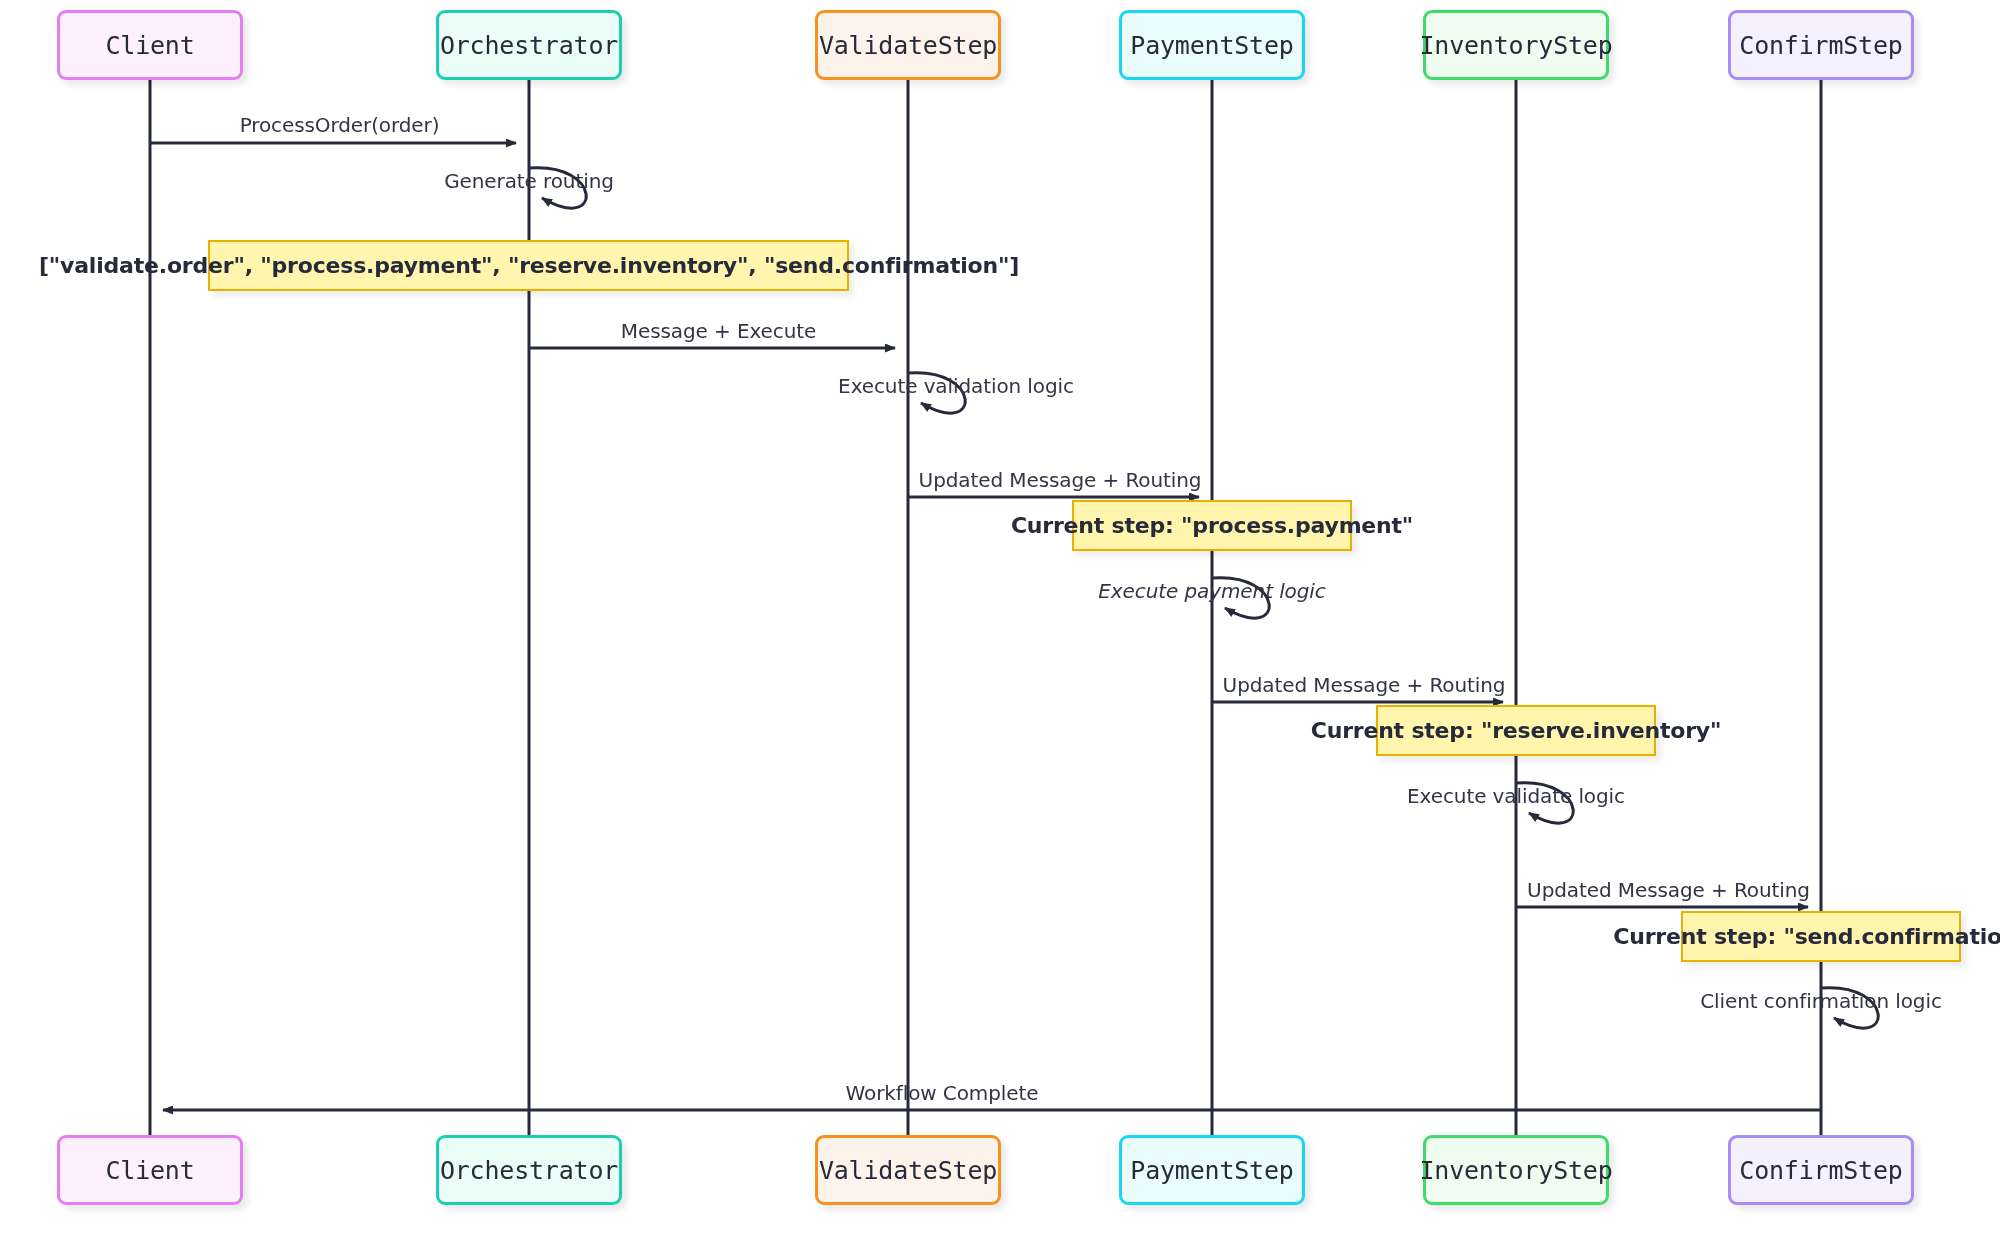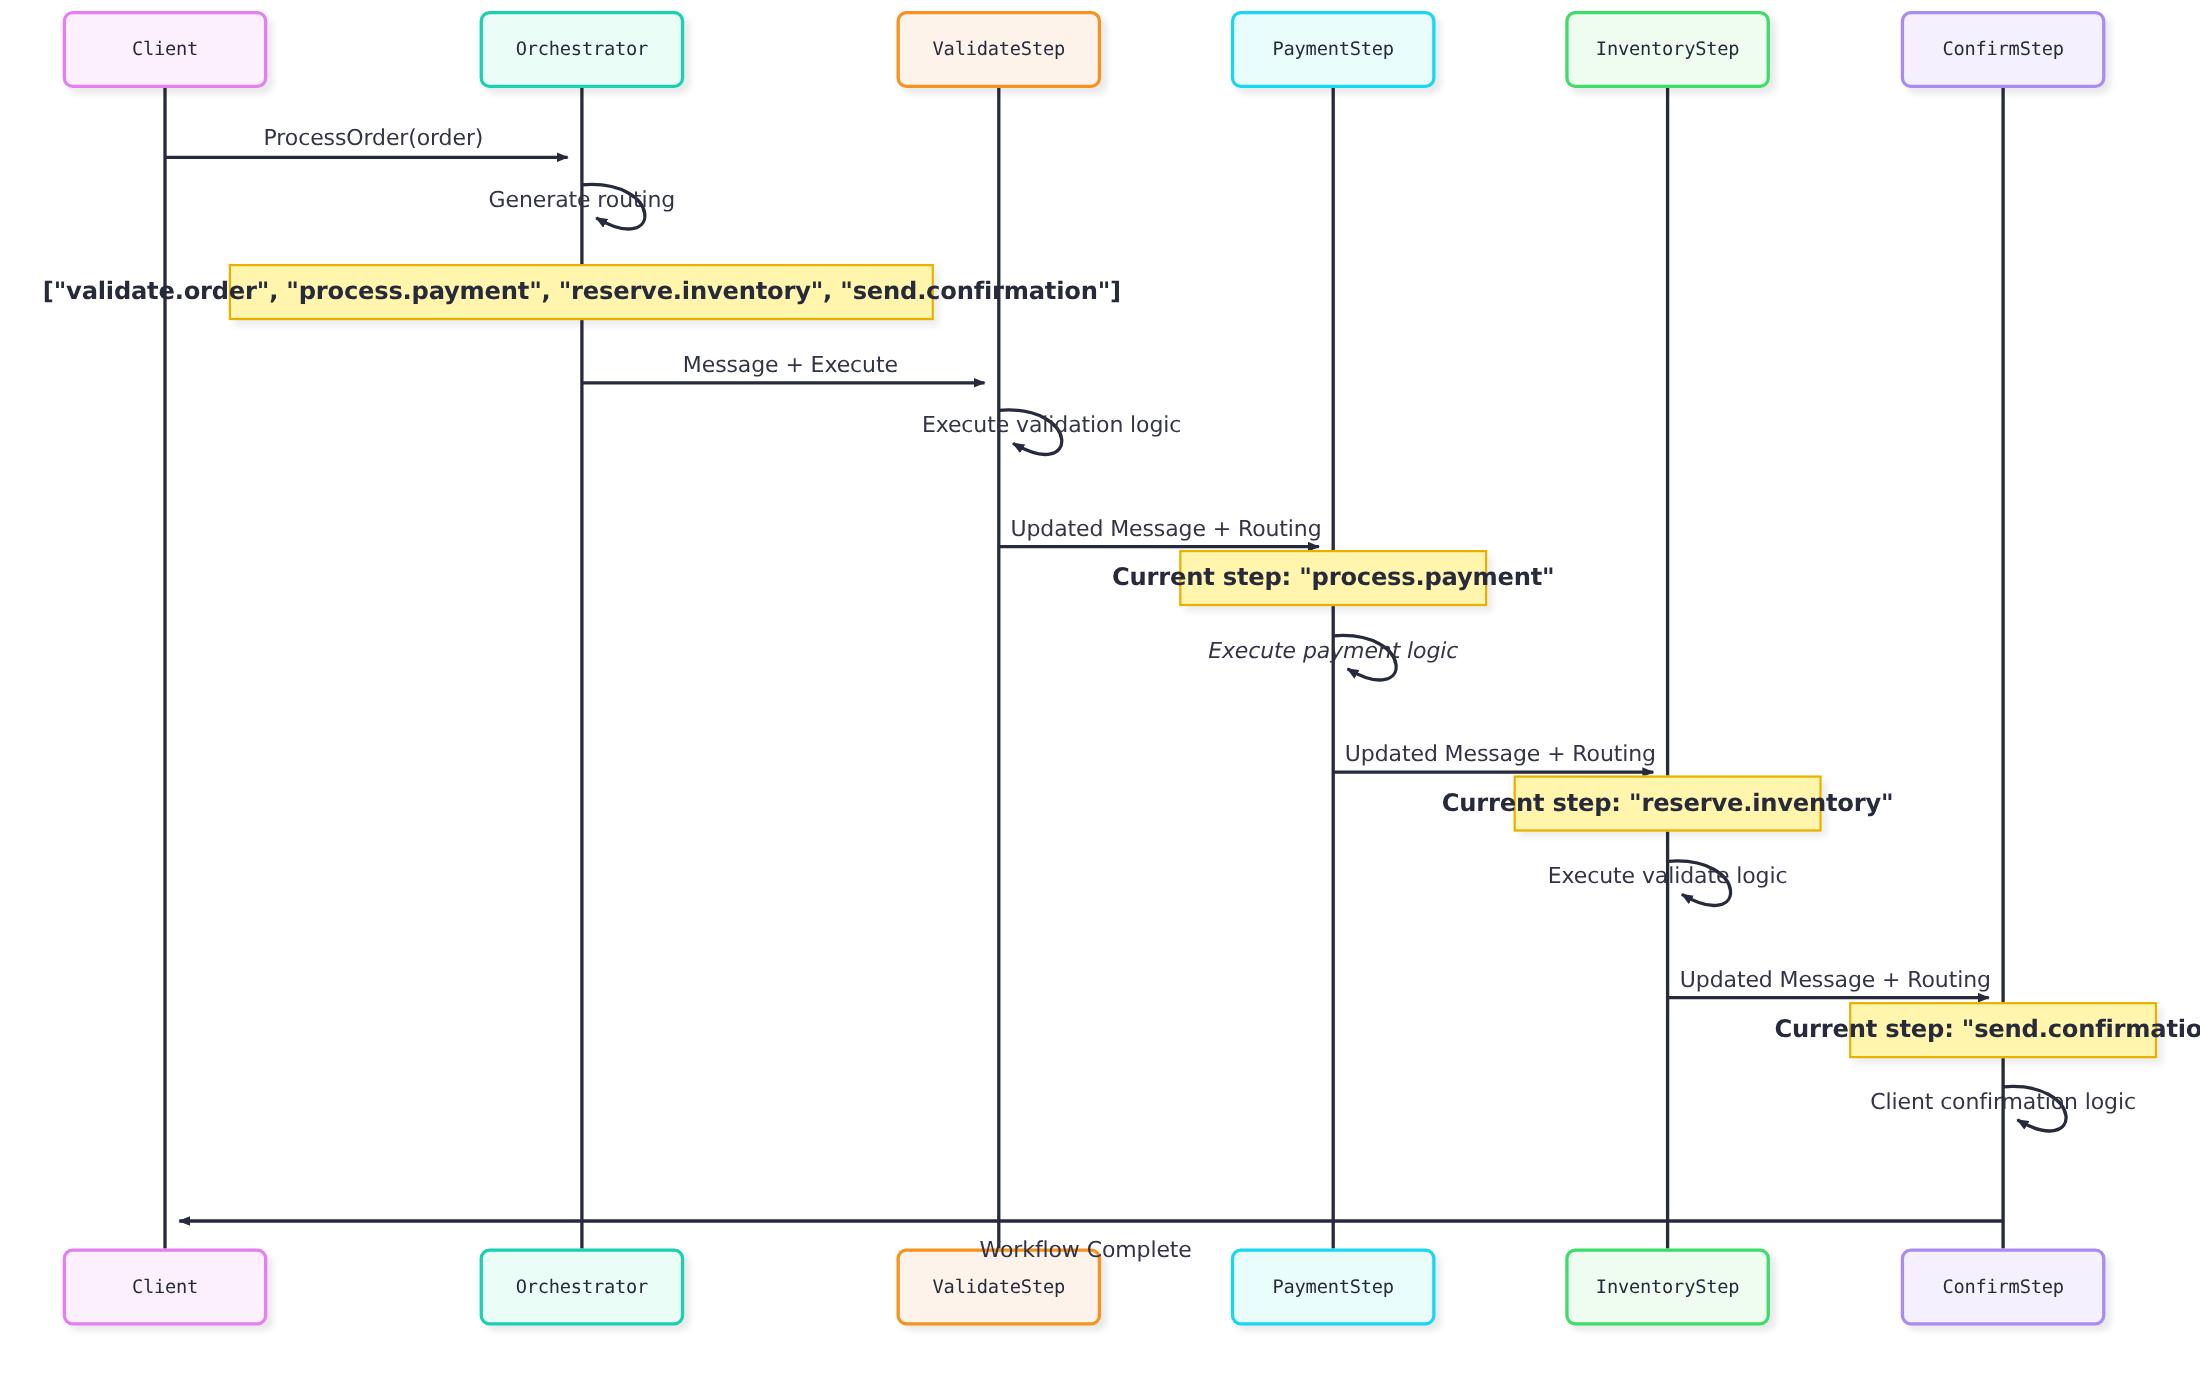--- a/index.html
+++ b/index.html
@@ -31,21 +31,21 @@
     border-width: 3px;
     border-style: solid;
     border-radius: 9px;
     display: flex;
     align-items: center;
     justify-content: center;
     box-shadow: 5px 5px 6px rgba(0,0,0,0.085);
   }
   .participant-label {
     font-family: "DejaVu Sans Mono", monospace;
-    font-size: 17px;
+    font-size: 25px;
     color: #262a3a;
     letter-spacing: -0.2px;
     white-space: nowrap;
   }
   .msg-label {
     position: absolute;
     font-family: "DejaVu Sans", sans-serif;
     font-size: 20px;
     color: #333545;
     white-space: nowrap;
@@ -157,21 +157,21 @@
       <div class="msg-label" style="left: 339.5px; top: 113px;">ProcessOrder(order)</div>
       <div class="msg-label" style="left: 529px; top: 169px;">Generate routing</div>
       <div class="msg-label" style="left: 718.5px; top: 319px;">Message + Execute</div>
       <div class="msg-label" style="left: 908px; top: 374px; margin-left: 48px;">Execute validation logic</div>
       <div class="msg-label" style="left: 1060px; top: 468px;">Updated Message + Routing</div>
       <div class="msg-label" style="left: 1212px; top: 579px; font-style: italic;">Execute payment logic</div>
       <div class="msg-label" style="left: 1364px; top: 673px;">Updated Message + Routing</div>
       <div class="msg-label" style="left: 1516px; top: 784px;">Execute validate logic</div>
       <div class="msg-label" style="left: 1668.5px; top: 878px;">Updated Message + Routing</div>
       <div class="msg-label" style="left: 1821px; top: 989px;">Client confirmation logic</div>
-      <div class="msg-label" style="left: 987px; top: 1081px; margin-top: 43px;">Workflow Complete</div>
+      <div class="msg-label" style="left: 942px; top: 1081px;">Workflow Complete</div>
     </div>
   <div id="note-texts">
       <div class="note-text" style="left: 529px; top: 253px;">["validate.order", "process.payment", "reserve.inventory", "send.confirmation"]</div>
       <div class="note-text" style="left: 1212px; top: 513px;">Current step: "process.payment"</div>
       <div class="note-text" style="left: 1516px; top: 718px;">Current step: "reserve.inventory"</div>
       <div class="note-text" style="left: 1821px; top: 924px;">Current step: "send.confirmation"</div>
     </div>
 
 </div>
 

